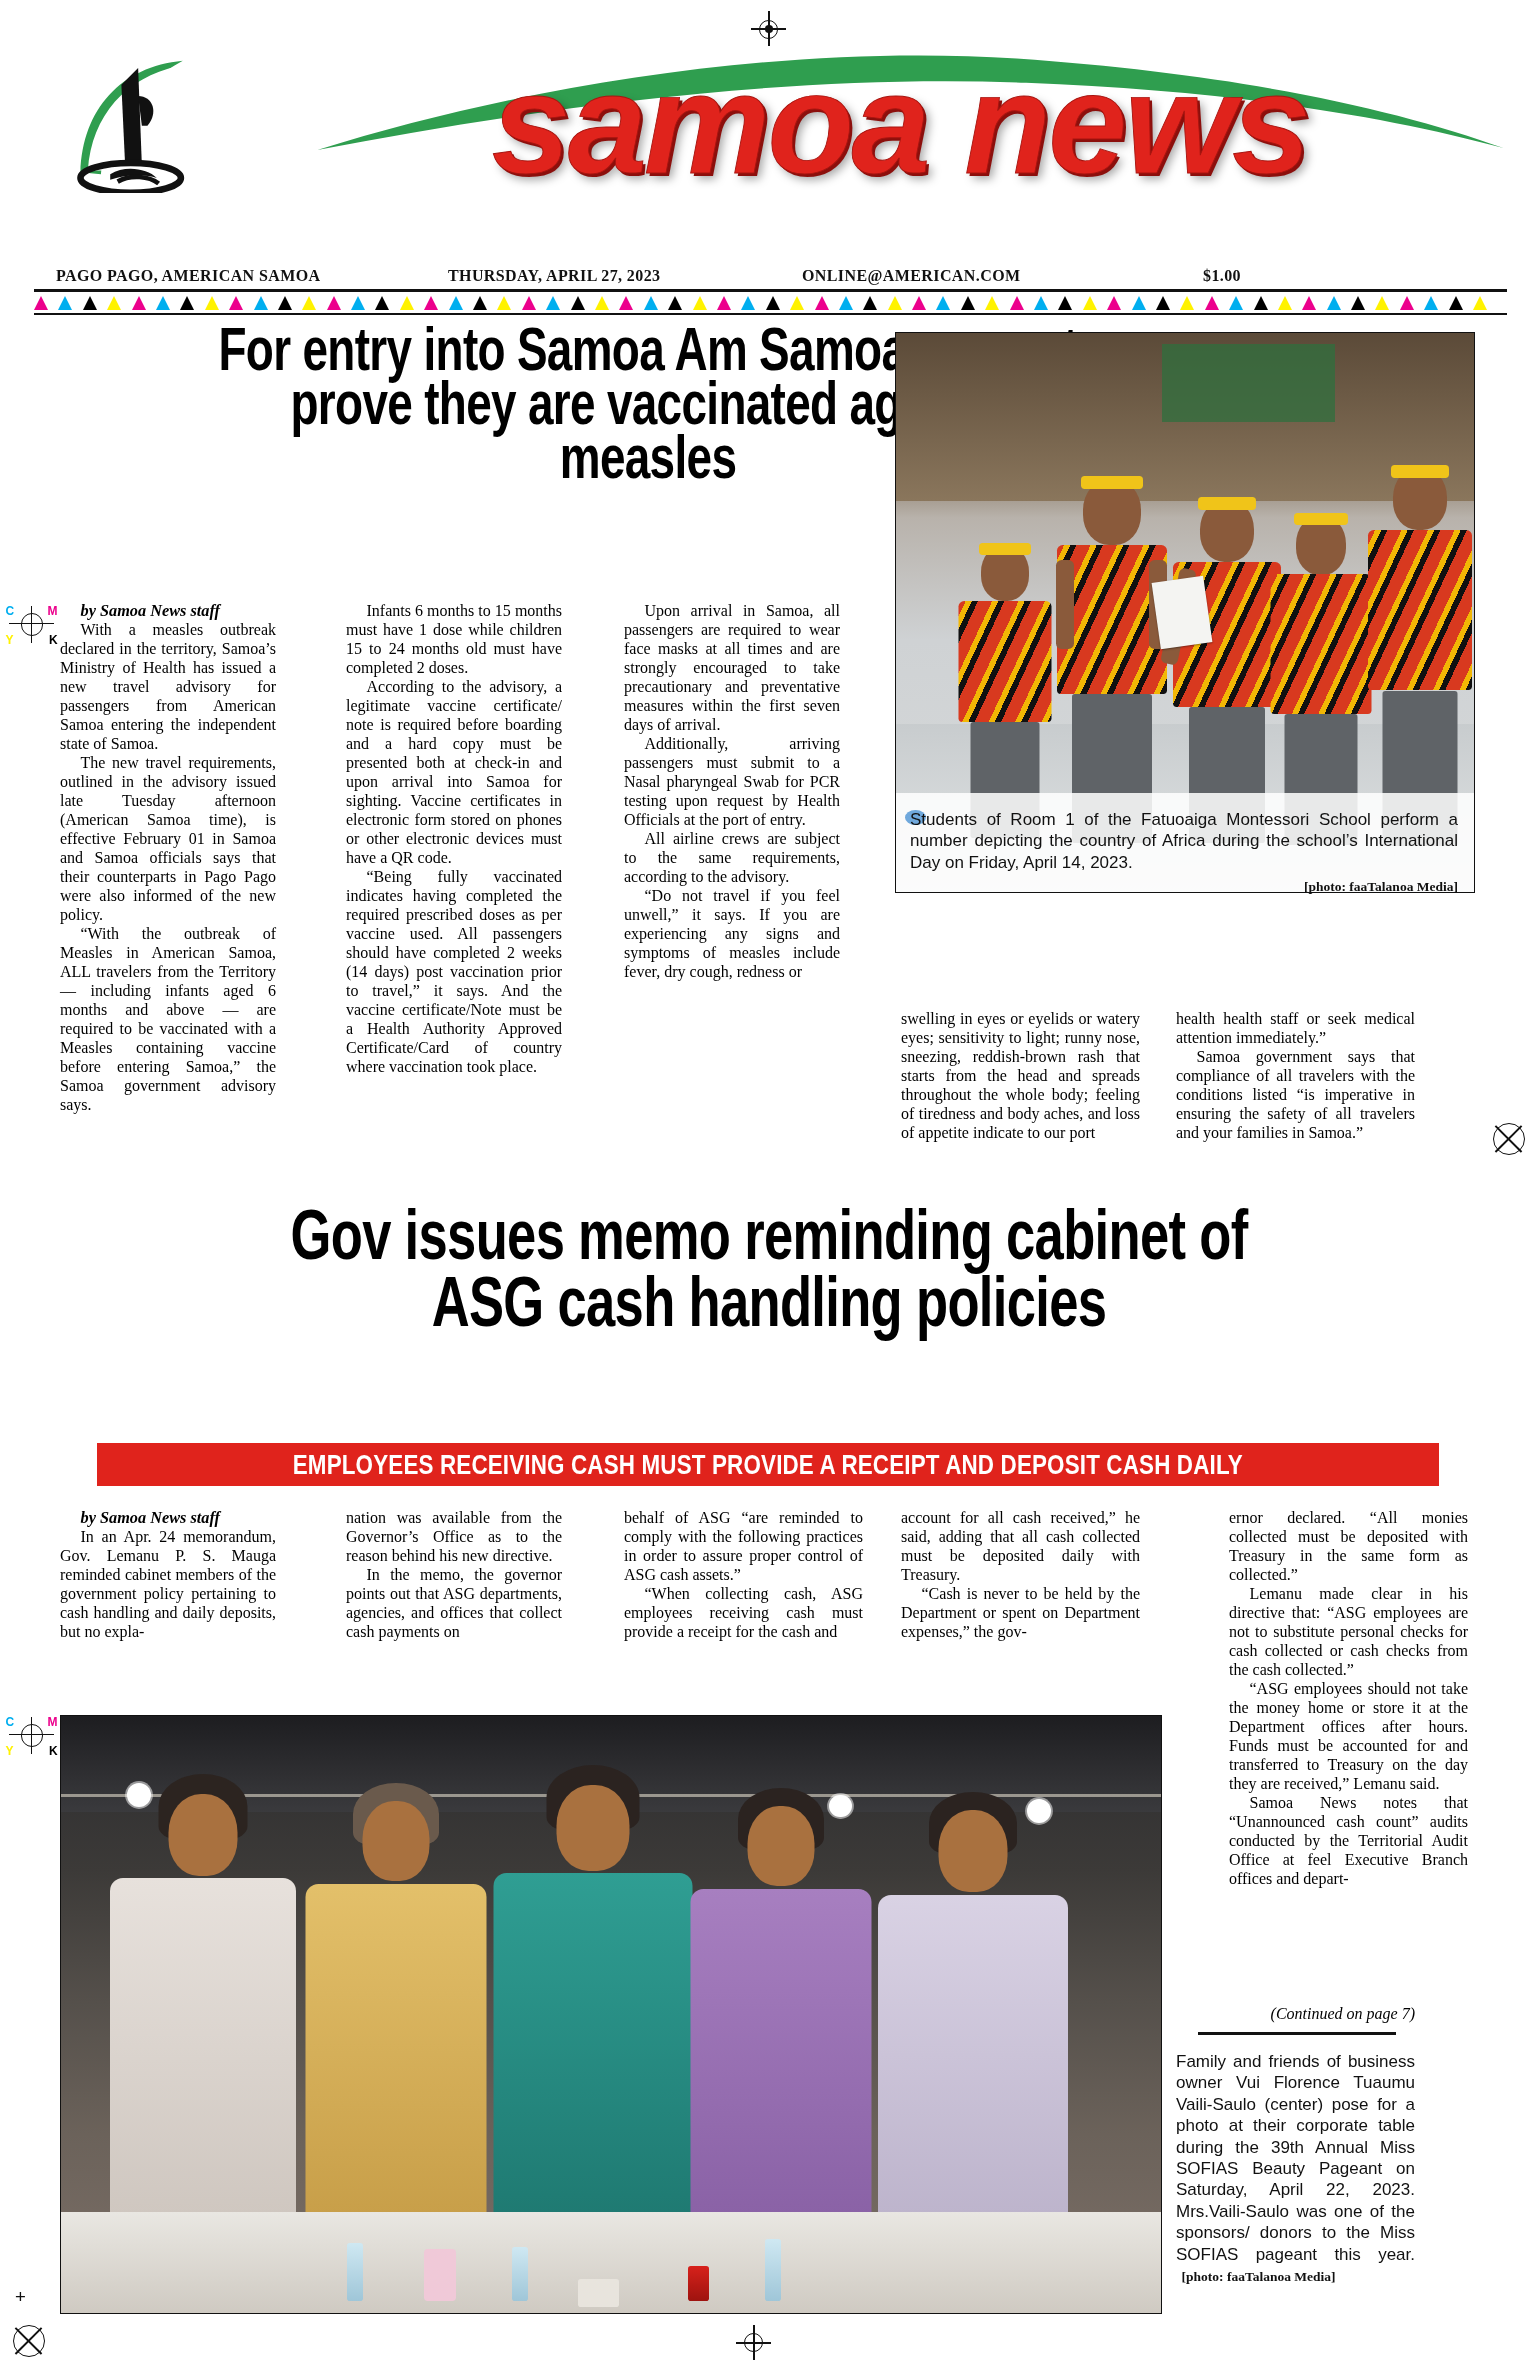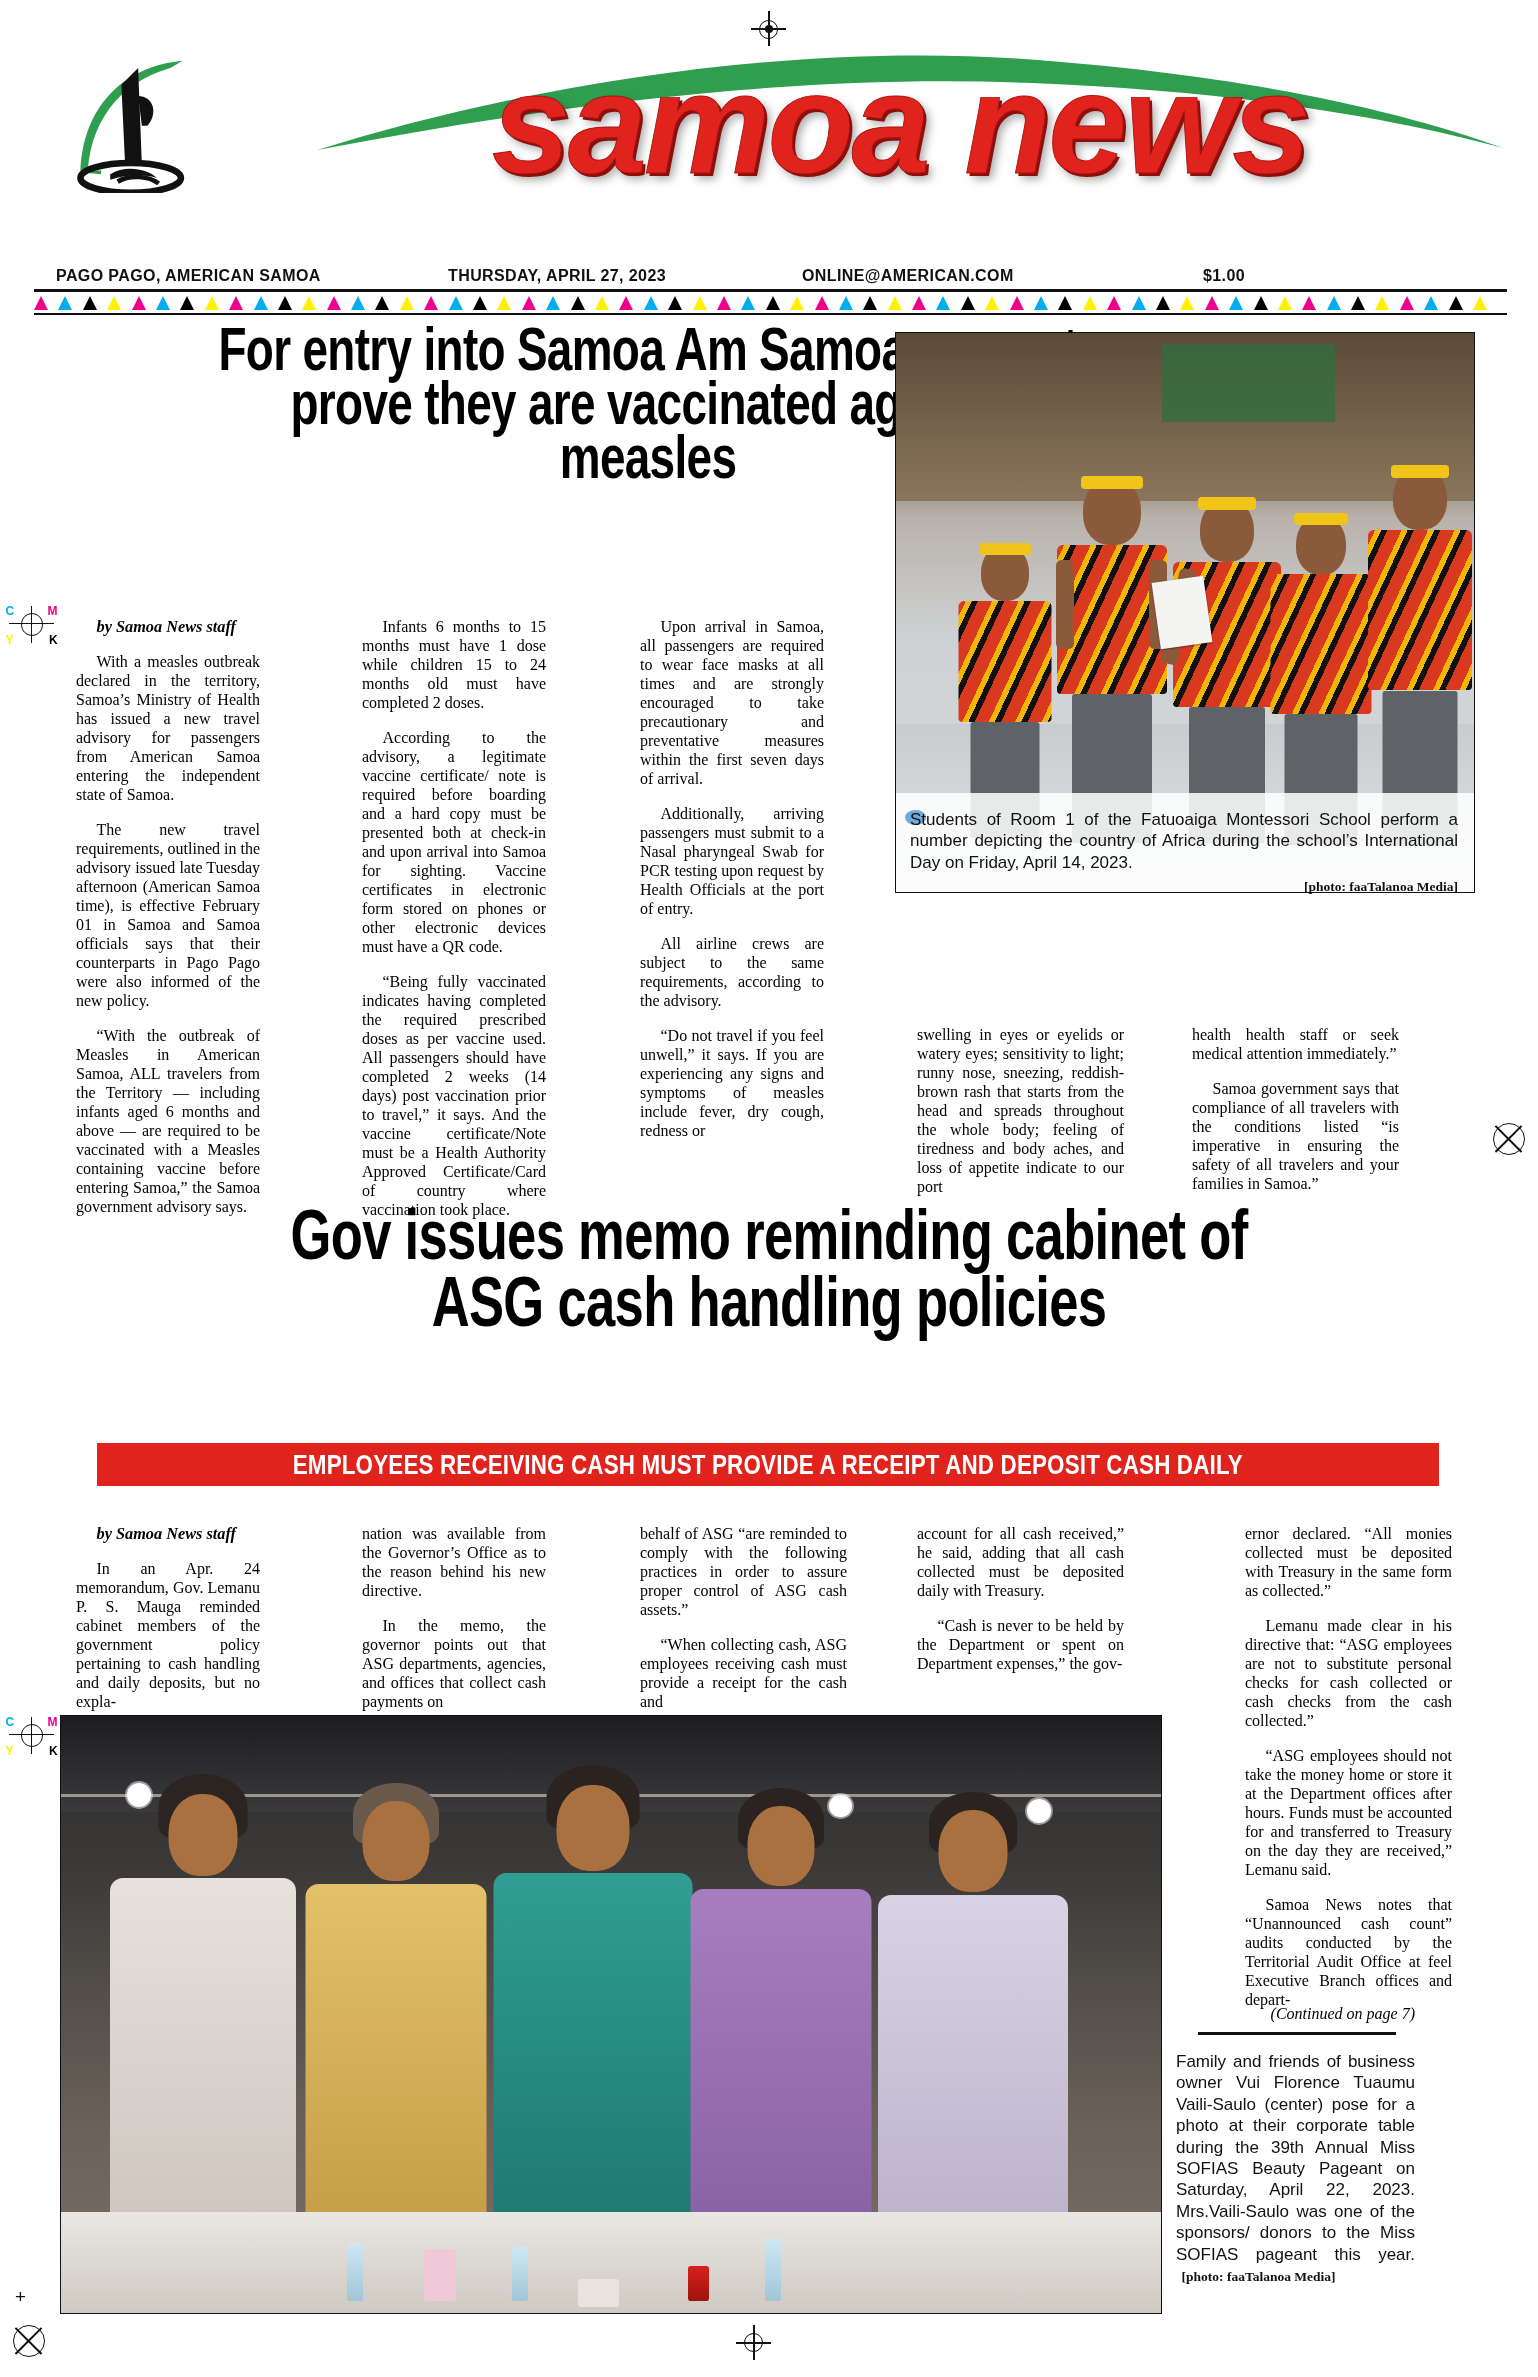--- a/index.html
+++ b/index.html
@@ -32,21 +32,21 @@
      font-family:"Liberation Sans",sans-serif;font-weight:bold;font-style:italic;
      font-size:142px;letter-spacing:-2.8px;color:#E0231C;line-height:140px;
      text-align:center;
      text-shadow:2.8px 2.8px 0 #8c0f0c, 5.6px 5.6px 9.3px rgba(0,0,0,.35);
      -webkit-text-stroke:0.9px #a81510;
   }
 
   .infobar{position:absolute;left:56px;top:264px;width:1431px;height:24px;
      font-family:"Liberation Sans",sans-serif;font-weight:bold;font-size:16px;
      letter-spacing:0.4px;color:#111;display:flex;align-items:center;}
-  .infobar span{display:block;}
+  .infobar span{display:block;font-family:Liberation Serif, serif;}
   .ib1{width:392px;}
   .ib2{width:354px;}
   .ib3{width:401px;text-align:left;}
   .ib4{flex:1;text-align:left;}
 
   .rule-under-mast{position:absolute;left:34px;top:289px;width:1473px;height:2.8px;background:#111;}
 
   
   .tri-strip{position:absolute;left:34px;top:296px;width:1473px;height:15px;display:flex;gap:0;overflow:hidden;}
   .tri{width:16px;height:15px;margin-right:8.4px;flex:0 0 auto;}
@@ -68,21 +68,21 @@
 
   
   .redbar{position:absolute;left:97px;top:1443px;width:1342px;height:43px;background:#E0231C;
      display:flex;align-items:center;justify-content:center;}
   .redbar span{font-family:"Liberation Sans",sans-serif;font-weight:bold;color:#fff;
      font-size:28px;letter-spacing:0.2px;transform:scaleX(.80);transform-origin:center center;white-space:nowrap;}
 
   
   .col{position:absolute;font-family:"Liberation Serif",serif;font-size:16px;line-height:19px;
      text-align:justify;color:#000;-webkit-hyphens:none;hyphens:none;}
-  .col p{margin:16px;text-indent:20.5px;}
+  .col p{margin:0;text-indent:20.5px;}
   .col p.noind{text-indent:0;}
   .byline{font-weight:bold;font-style:italic;font-size:16.3px;margin:0 0 0.9px 0;text-indent:0;
      font-family:"Liberation Serif",serif;}
 
   
   .photo{position:absolute;border:1.9px solid #111;overflow:hidden;background:#cfd3d6;}
 
   .cap-sans{position:absolute;font-family:"Liberation Sans",sans-serif;font-size:17px;
      line-height:21.4px;color:#111;text-align:justify;}
   .cap-sans .credit{font-family:"Liberation Serif",serif;font-weight:bold;font-size:13.5px;}

